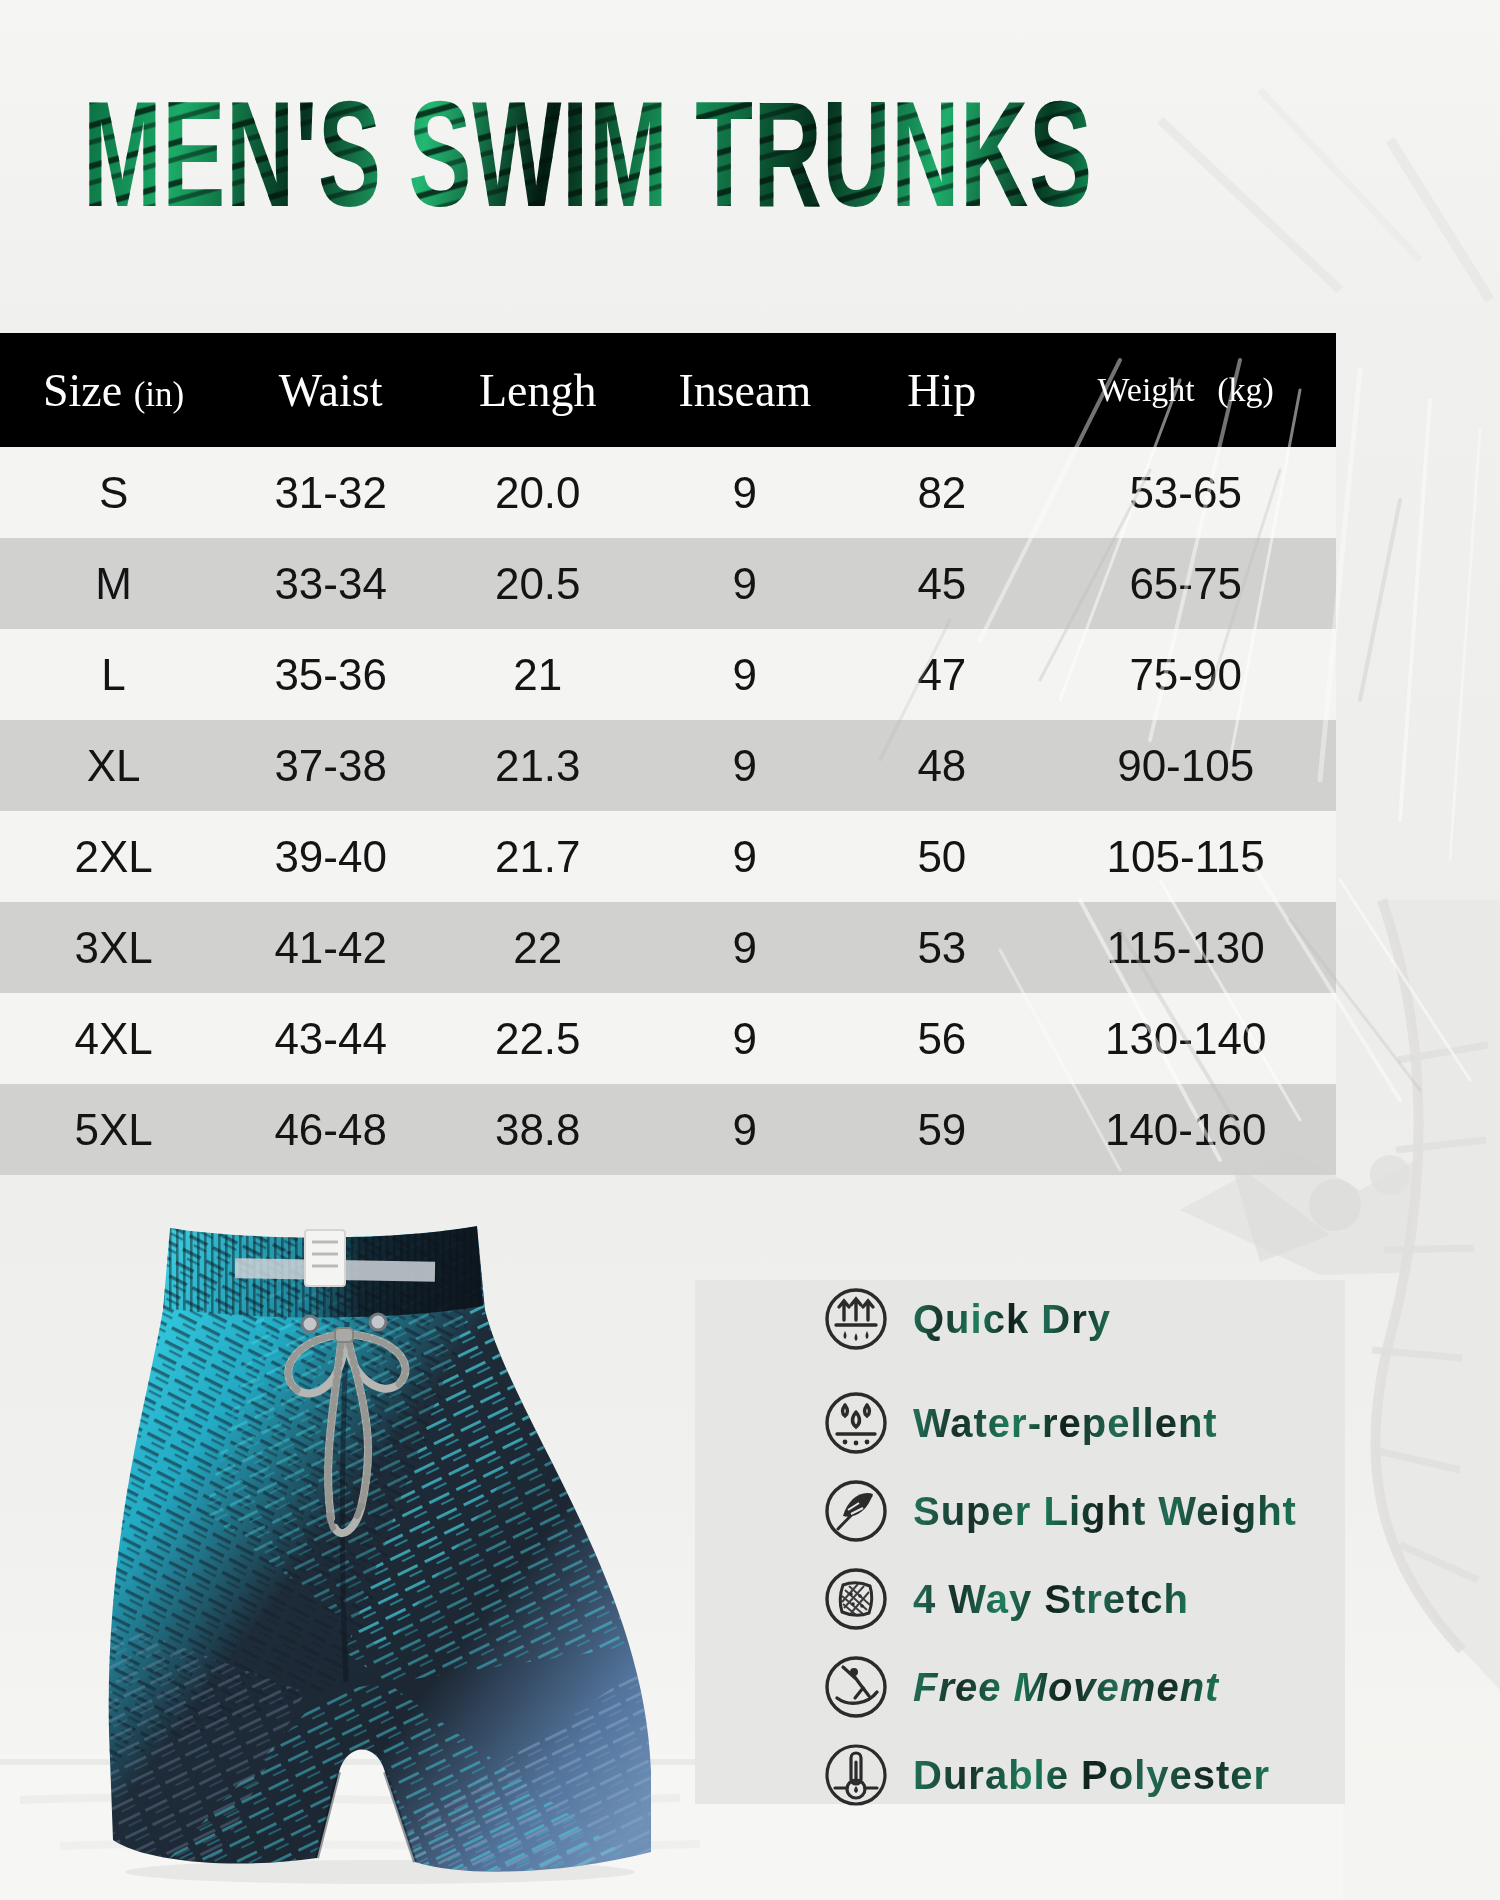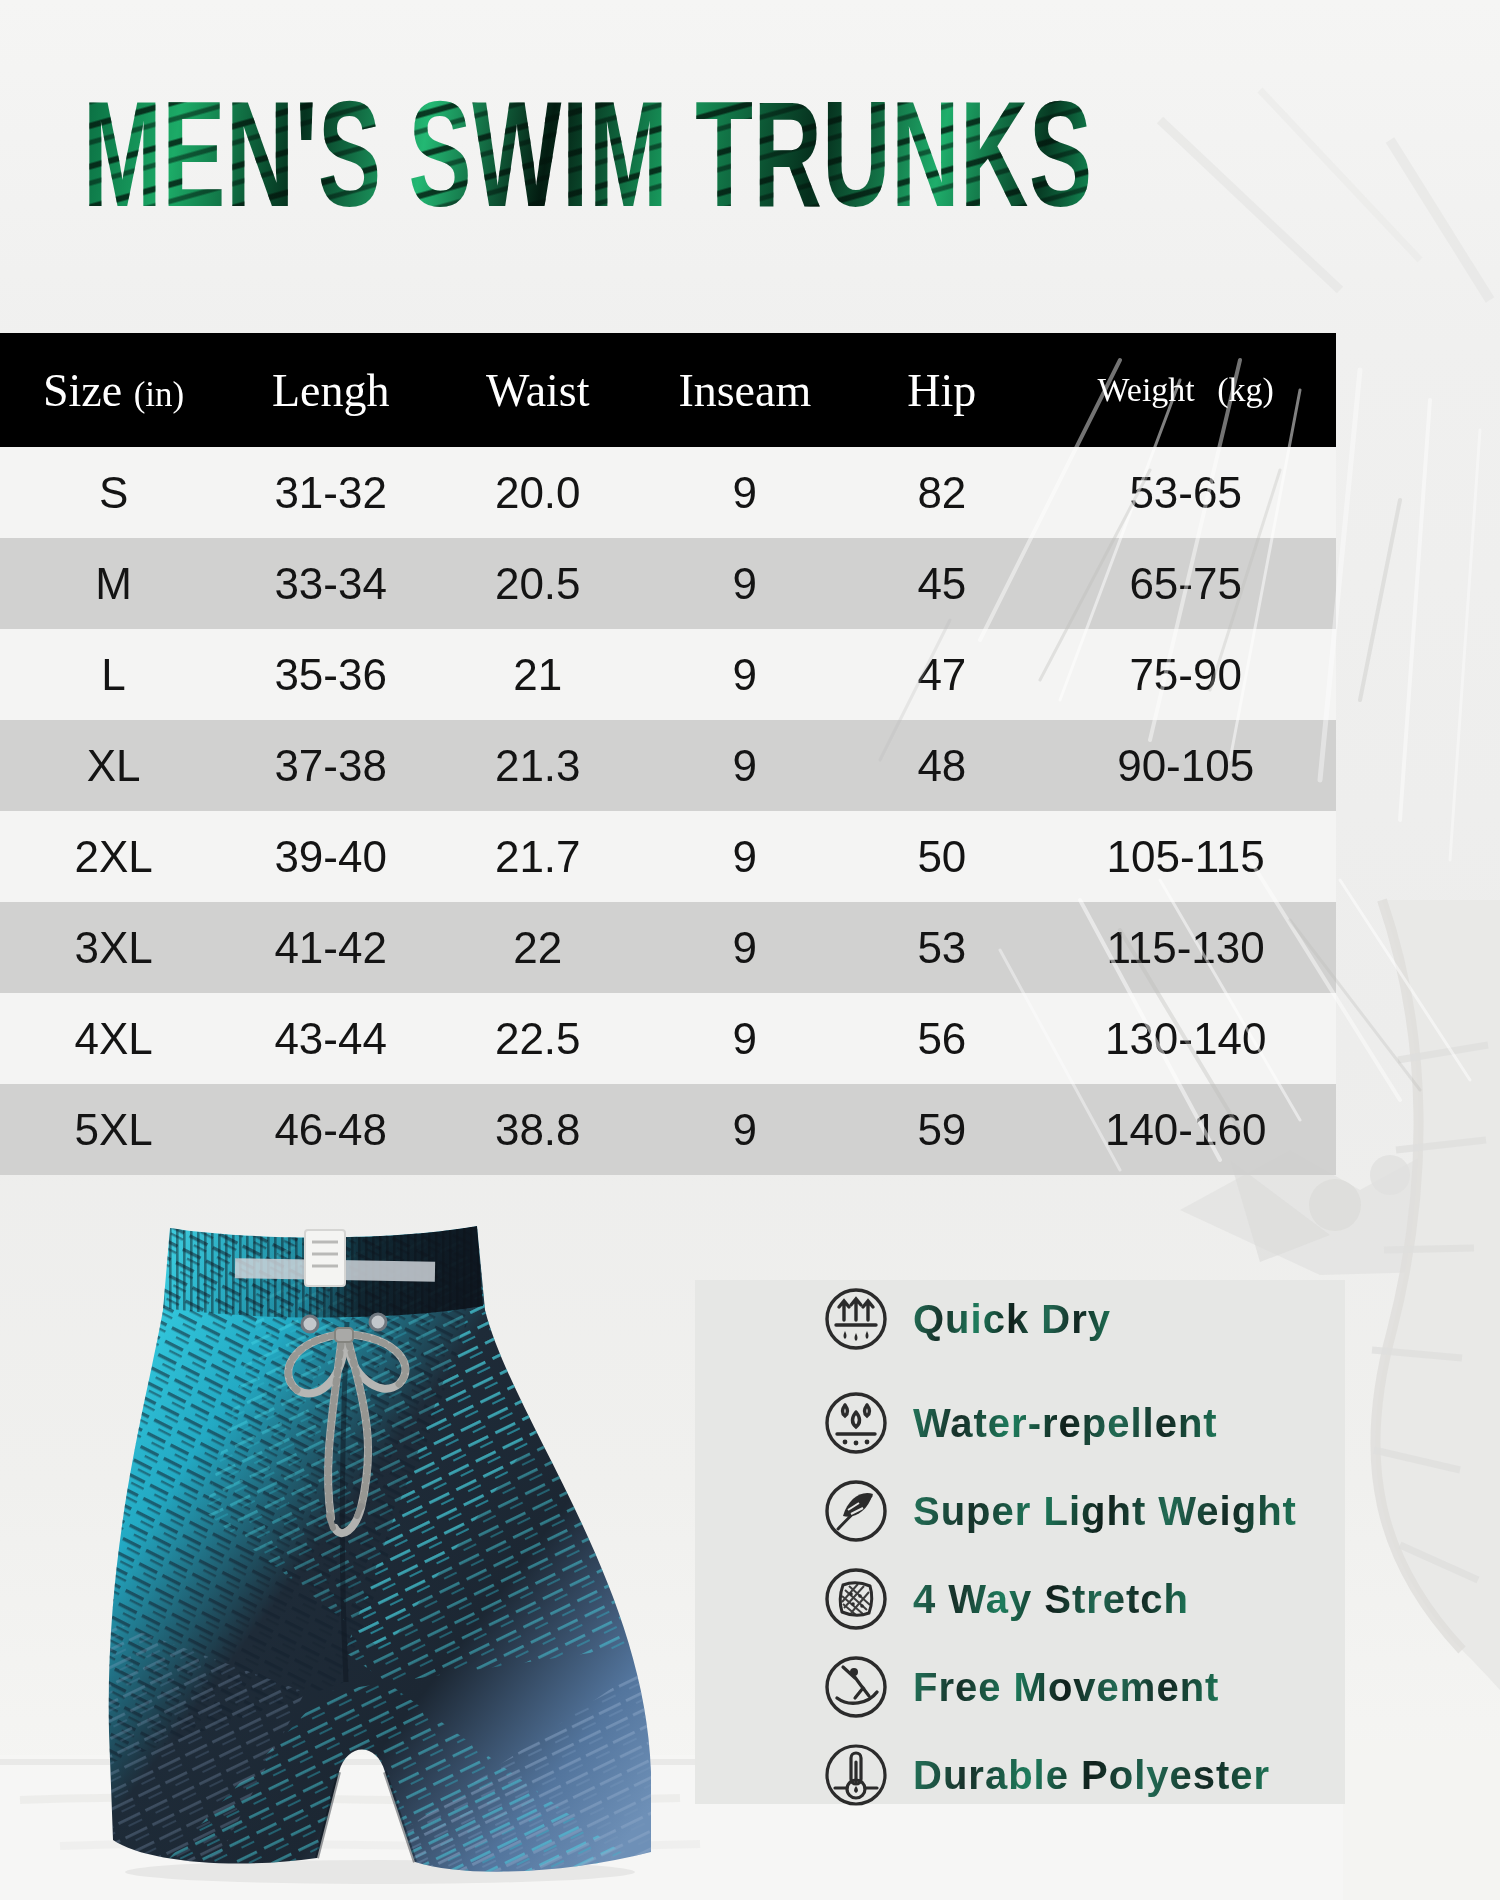--- a/index.html
+++ b/index.html
@@ -69,22 +69,22 @@
     <path d="M20,1800 C200,1792 420,1806 680,1798" stroke="#ececea" stroke-width="8" opacity=".9" fill="none"></path>
     <path d="M60,1846 C260,1838 460,1852 700,1844" stroke="#eeeeec" stroke-width="8" opacity=".8" fill="none"></path>
     <path d="M1343,1740 L1500,1740 L1500,1900 L1343,1900 Z" fill="#f3f3f1" opacity=".7"></path>
   </svg>
 
   <div id="title">MEN'S SWIM TRUNKS</div>
 
   <div id="size-table">
     <div class="t-row t-head">
       <div class="cell"><span>Size</span> <span class="unit">(in)</span></div>
+      <div class="cell">Waist</div>
       <div class="cell">Lengh</div>
-      <div class="cell">Waist</div>
       <div class="cell">Inseam</div>
       <div class="cell">Hip</div>
       <div class="two-line">
         <div class="ws">Weight (kg)</div>
       </div>
     </div>
     <div class="t-body">
       <div class="t-row">
         <div>S</div>
           <div>31-32</div>
@@ -303,21 +303,21 @@
           <path d="M41,20 L21,42 M46,26 L28,47 M35,18 L19,36"></path>
         </g>
         <circle cx="28" cy="28" r="1.8" fill="#2b2b2b"></circle>
           <circle cx="37" cy="30" r="1.8" fill="#2b2b2b"></circle>
         <circle cx="30" cy="38" r="1.8" fill="#2b2b2b"></circle>
           <circle cx="39" cy="40" r="1.8" fill="#2b2b2b"></circle>
       </svg>
       <div class="feature-label">4 Way Stretch</div>
     </div>
 
-    <div class="feature-row" style="top:372px;">
+    <div class="feature-row" style="top:372px;font-style:italic;">
       <svg class="feature-icon" viewBox="0 0 66 66">
         <circle cx="33" cy="33" r="29" stroke="#2b2b2b" stroke-width="3.4" fill="none"></circle>
         <path d="M14,44 C26,53 45,50 54,38" stroke="#2b2b2b" stroke-width="3.4" fill="none" stroke-linecap="round"></path>
         <circle cx="31" cy="18" r="4" fill="#2b2b2b"></circle>
         <path d="M31,22 C35,27 37,31 41,35 M32,24 L20,13 M40,34 L32,44 M40,34 L46,42" stroke="#2b2b2b" stroke-width="3.2" fill="none" stroke-linecap="round"></path>
       </svg>
       <div class="feature-label">Free Movement</div>
     </div>
 
     <div class="feature-row" style="top:460px;">

